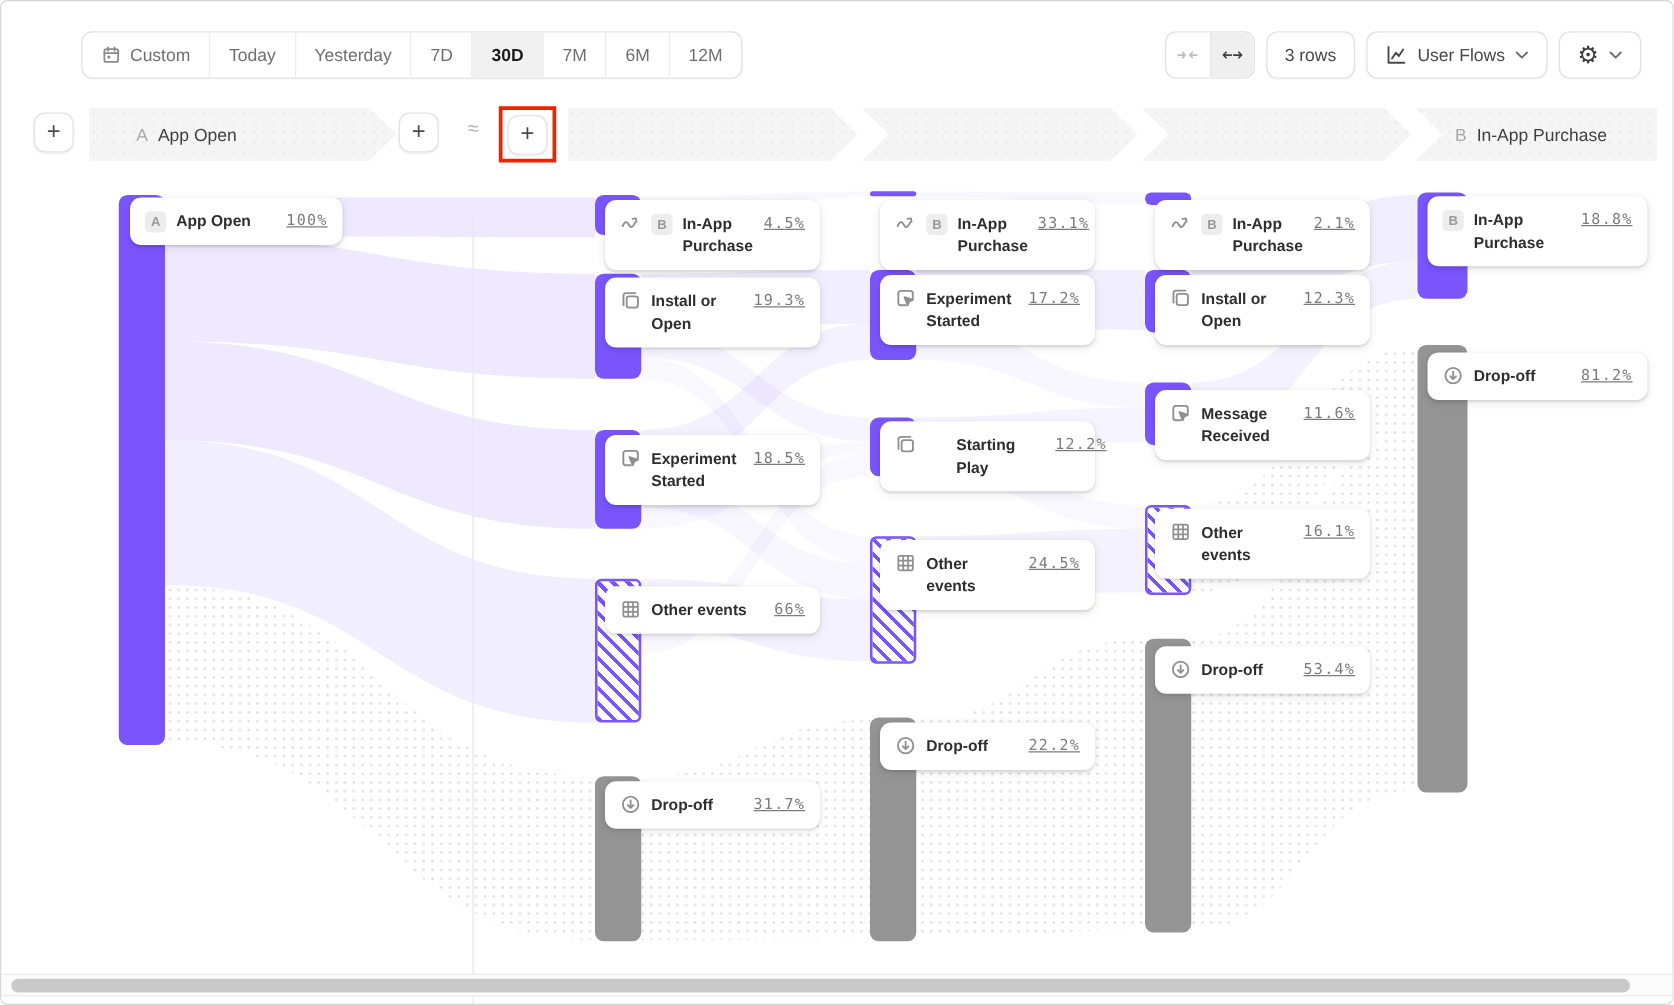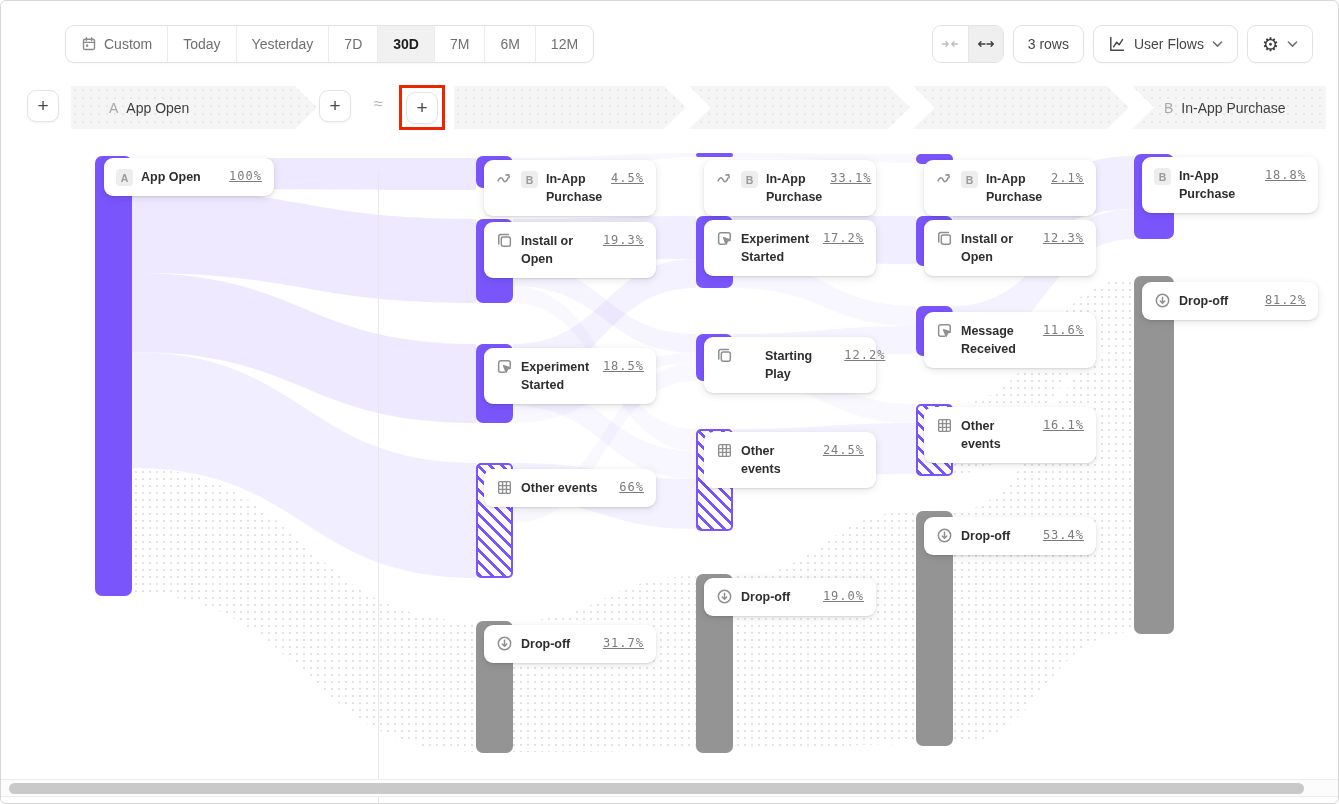--- a/index.html
+++ b/index.html
@@ -304,21 +304,21 @@
         <span class="nlabel">Other events</span>
         <span class="npct">24.5%</span>
       </div>
       <div class="bar gray" style="left: 695px; top: 573px; width: 37px; height: 179px;"></div>
       <div class="card" style="left: 703px; top: 577px; width: 172px;">
         <span class="nicon"><svg viewBox="0 0 16 16" fill="none" stroke="currentColor" stroke-width="1.4">
             <circle cx="8" cy="8" r="5.8"></circle>
             <path d="M8 5v5.4M5.9 8.5L8 10.6l2.1-2.1" stroke-linecap="round" stroke-linejoin="round"></path>
           </svg></span>
         <span class="nlabel">Drop-off</span>
-        <span class="npct">19.0%</span>
+        <span class="npct">22.2%</span>
       </div>
       <div class="bar solid" style="left: 915px; top: 153px; width: 37px; height: 10px;"></div>
       <div class="card" style="left: 923px; top: 159px; width: 172px;">
         <span class="nicon"><svg viewBox="0 0 16 16" fill="none" stroke="currentColor" stroke-width="1.4" stroke-linecap="round" stroke-linejoin="round">
             <path d="M2 10.2c1.6-3.8 3.3-3.8 4.9-.6 1.4 2.7 3 1.2 4.5-2.2"></path>
             <path d="M9.4 4.8l2.6-.4.4 2.6"></path>
           </svg></span>
         <span class="nbadge">B</span>
         <span class="nlabel">In-App Purchase</span>
         <span class="npct">2.1%</span>

